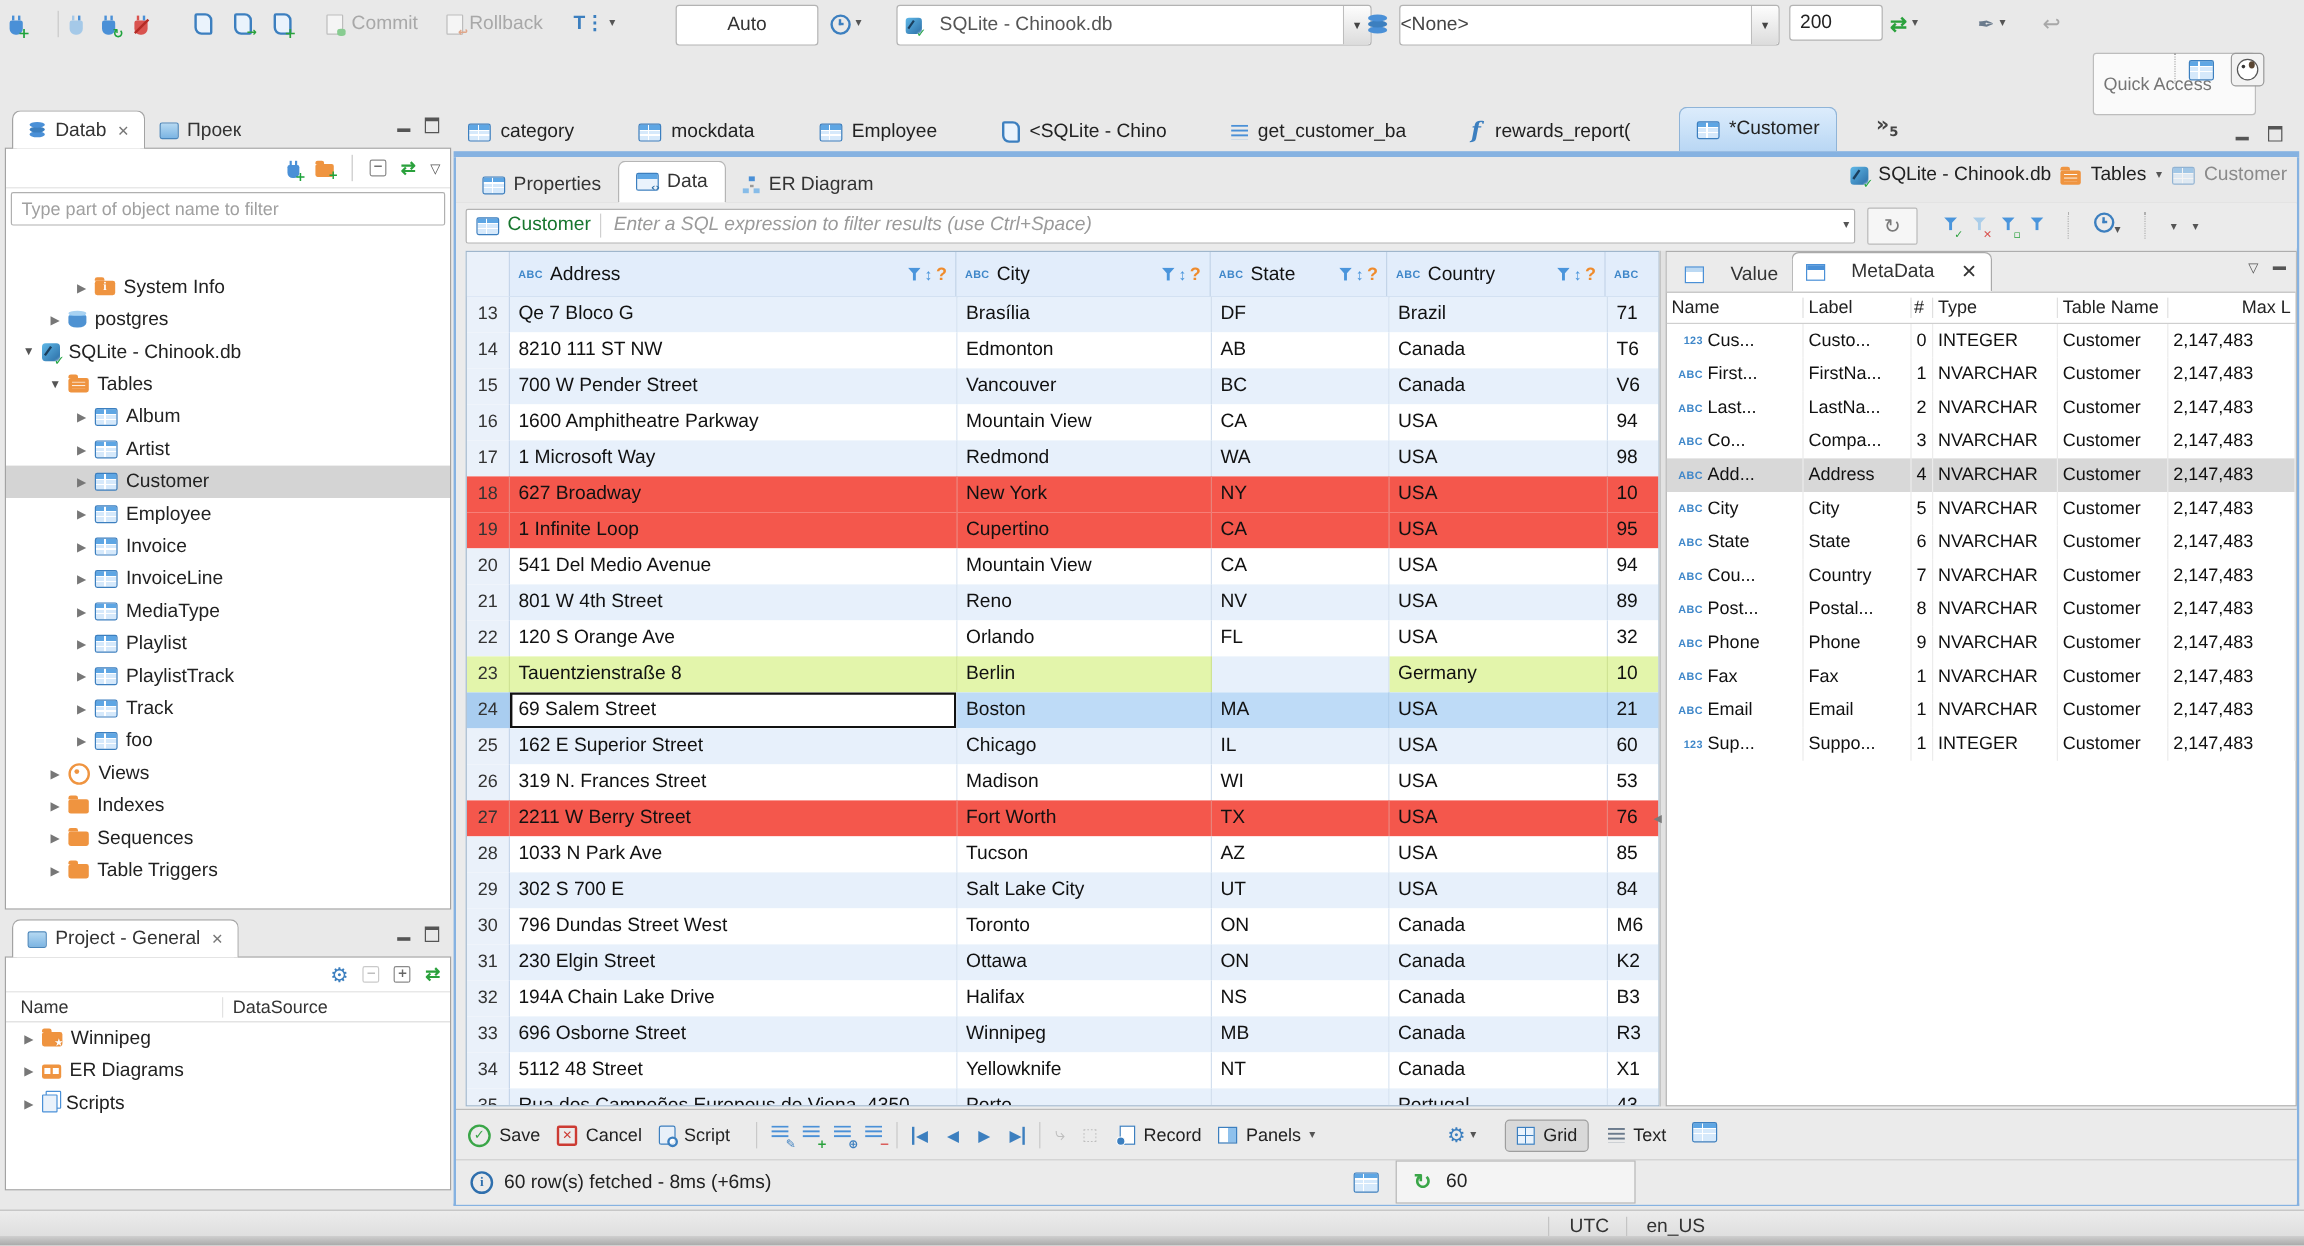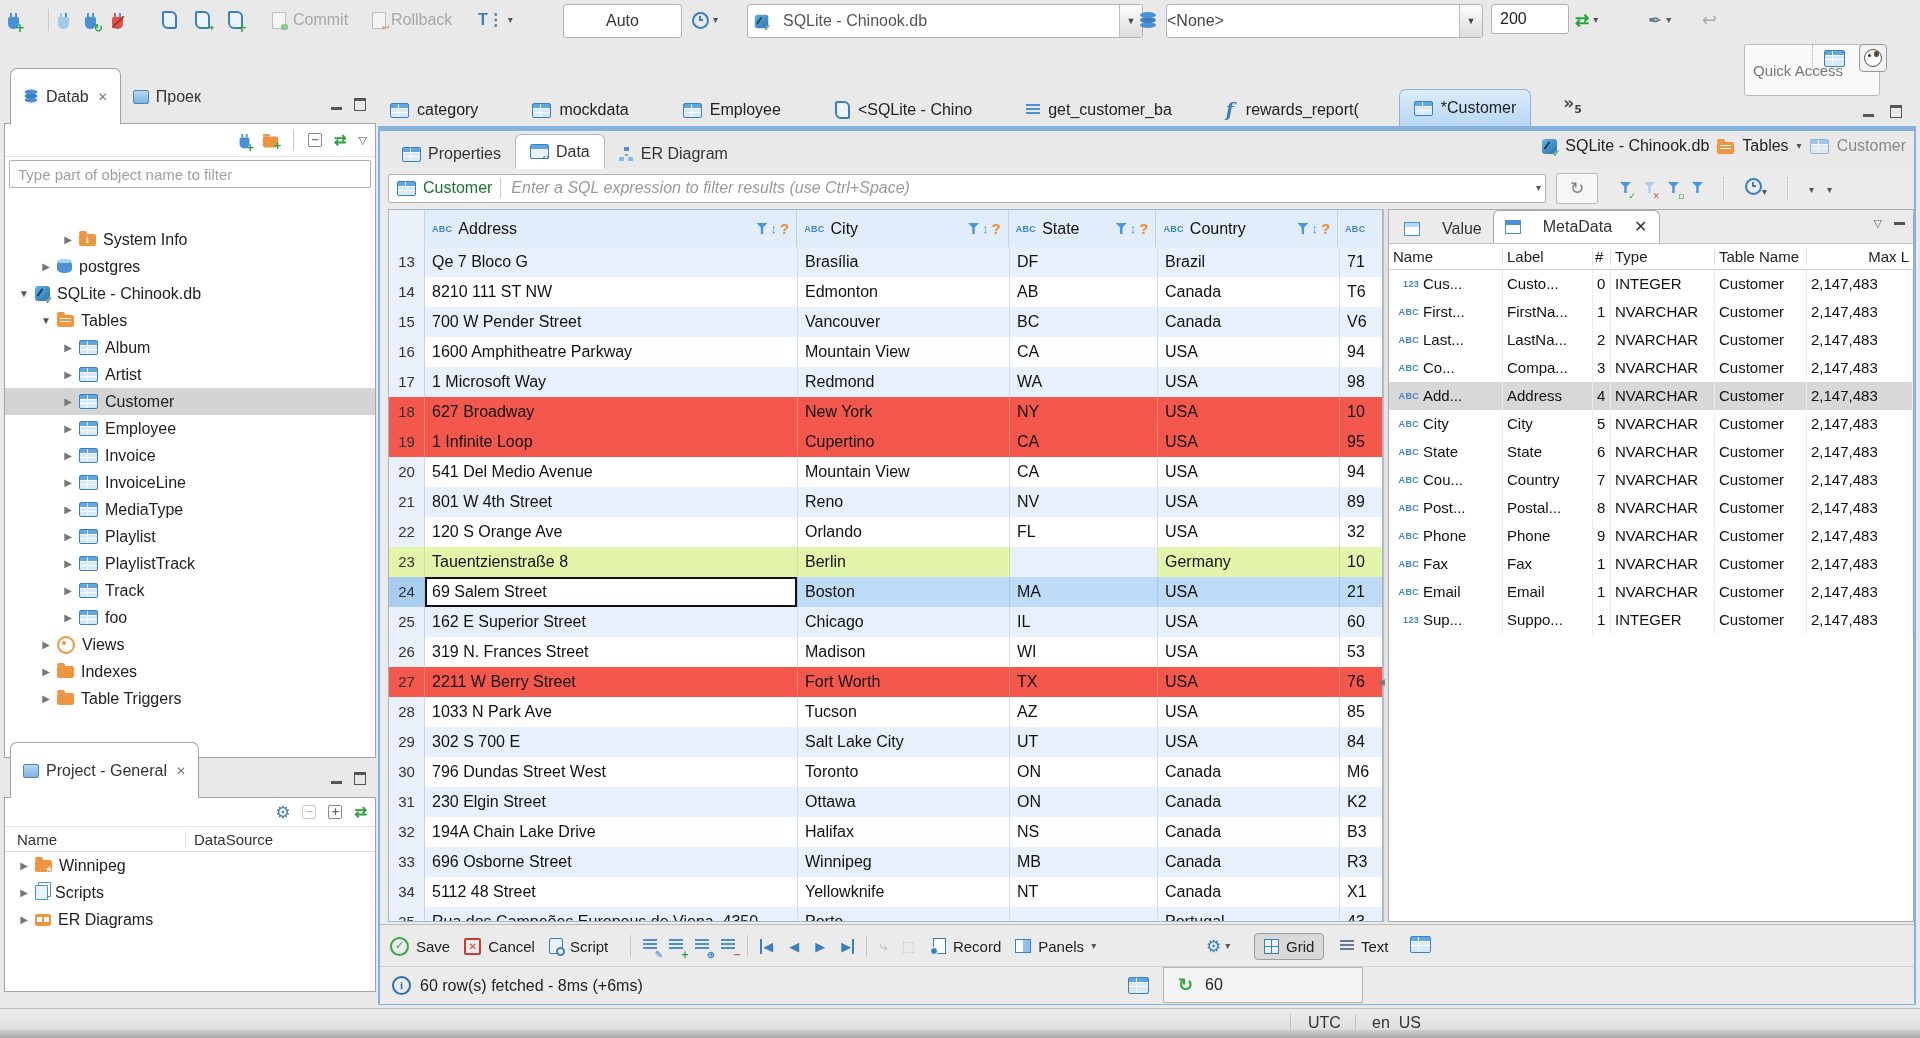--- a/index.html
+++ b/index.html
@@ -103,21 +103,21 @@
   #topbar .tb{position:absolute;top:4px;height:32px;display:flex;align-items:center;gap:6px;}
   .combo{height:30px;background:#fff;border:1px solid #b3b3b3;border-radius:3px;display:flex;align-items:center;font-size:16px;color:#333;}
   .combo .cbtn{width:22px;height:100%;margin-left:auto;border-left:1px solid #bdbdbd;background:linear-gradient(#fdfdfd,#dcdcdc);
      display:flex;align-items:center;justify-content:center;font-size:9px;color:#444;border-radius:0 3px 3px 0;}
   .disabled-label{color:#a8a8a8;font-size:16px;}
   .dim{opacity:.55;}
 
   
   .panel{background:transparent;}
   .ptabrow{height:34px;display:flex;align-items:flex-end;padding-left:6px;position:relative;}
-  .ptab{height:31px;display:flex;align-items:center;gap:7px;padding:12px 12px;font-size:16px;color:#333;position:relative;}
+  .ptab{height:31px;display:flex;align-items:center;gap:7px;padding:0 12px;font-size:16px;color:#333;position:relative;}
   .ptab.active{background:#fff;border:1px solid #a3a3a3;border-bottom:none;border-radius:7px 7px 0 0;z-index:2;}
   .ptab .tclose{font-size:12px;color:#777;margin-left:2px;}
   .pminmax{position:absolute;right:10px;top:8px;display:flex;gap:12px;}
   .pbody{position:absolute;left:0;right:0;top:33px;bottom:0;background:#fff;border:1px solid #a3a3a3;}
   .ptools{height:32px;display:flex;align-items:center;justify-content:flex-end;padding-right:8px;gap:12px;border-bottom:1px solid #e3e3e3;}
   .sqicon{width:12px;height:12px;border:1px solid #8a8a8a;border-radius:2px;position:relative;display:inline-block;}
   .sqicon::after{content:"−";position:absolute;inset:0;text-align:center;font:bold 10px/11px "DejaVu Sans",sans-serif;color:#666;}
   .sqicon.plus::after{content:"+";}
   .sqicon.dim2{opacity:.45;}
   .linkarr{color:#2aa13c;font-size:15px;font-weight:bold;}
@@ -426,20 +426,25 @@
           <span class="ic ticon ic-eye"></span>
           <span class="tlabel">Views</span>
         </div>
 
         <div class="titem ind1">
           <span class="texp col"></span>
           <span class="ic ticon ic-folder"></span>
           <span class="tlabel">Indexes</span>
         </div>
 
+        <div class="titem ind1">
+          <span class="texp col"></span>
+          <span class="ic ticon ic-folder"></span>
+          <span class="tlabel">Sequences</span>
+        </div>
 
         <div class="titem ind1">
           <span class="texp col"></span>
           <span class="ic ticon ic-folder"></span>
           <span class="tlabel">Table Triggers</span>
         </div>
 
     </div>
   </div>
 </div>
@@ -470,28 +475,28 @@
     <div>
 
         <div class="titem ind0">
           <span class="texp col"></span>
           <span class="ic ticon ic-folder-star"></span>
           <span class="tlabel">Winnipeg</span>
         </div>
 
         <div class="titem ind0">
           <span class="texp col"></span>
+          <span class="ic ticon ic-er"></span>
+          <span class="tlabel">ER Diagrams</span>
+        </div>
+
+        <div class="titem ind0">
+          <span class="texp col"></span>
           <span class="ic ticon ic-scripts"></span>
           <span class="tlabel">Scripts</span>
-        </div>
-
-        <div class="titem ind0">
-          <span class="texp col"></span>
-          <span class="ic ticon ic-er"></span>
-          <span class="tlabel">ER Diagrams</span>
         </div>
 
     </div>
   </div>
 </div>
 
 <div id="etabs" class="abs">
 
     <div class="etab">
       <span class="ic ic-table"></span>

